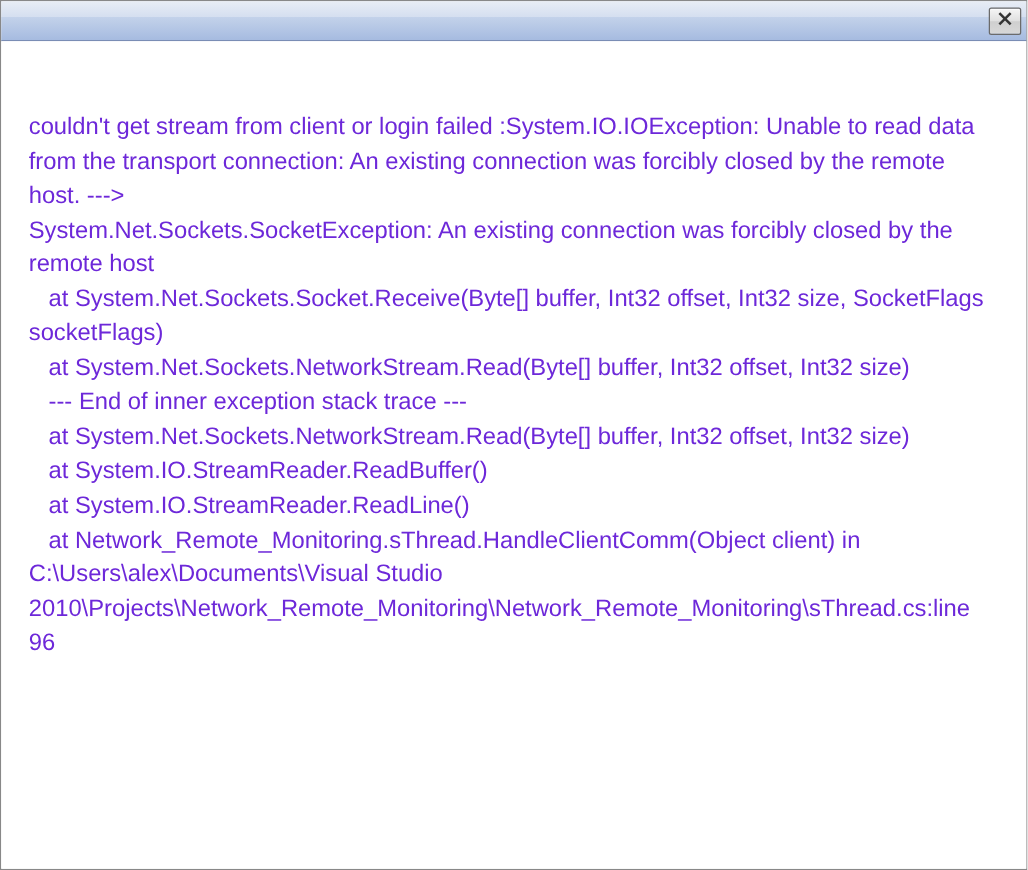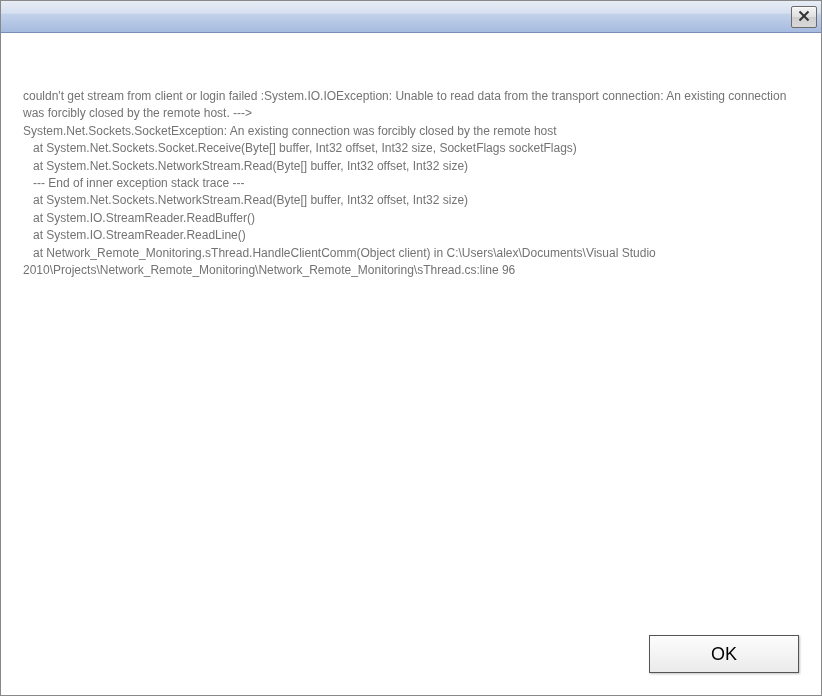--- a/index.html
+++ b/index.html
@@ -46,23 +46,23 @@
       width: 12px;
       height: 12px;
     }
     .content {
       flex: 1;
       padding: 55px 22px 20px 22px;
       background: #ffffff;
       overflow: hidden;
     }
     .error-text {
-      font-size: 12px;
+      font-size: 19px;
       line-height: 1.45;
-      color: #737373;
+      color: #6d28d9;
       white-space: pre-wrap;
       word-wrap: break-word;
       font-family: "Segoe UI", Tahoma, Arial, sans-serif;
     }
     .button-area {
       display: flex;
       justify-content: flex-end;
       padding: 12px 22px 22px 22px;
       background: #ffffff;
     }
@@ -95,16 +95,13 @@
     <div class="error-text">couldn't get stream from client or login failed :System.IO.IOException: Unable to read data from the transport connection: An existing connection was forcibly closed by the remote host. ---&gt;
 System.Net.Sockets.SocketException: An existing connection was forcibly closed by the remote host
    at System.Net.Sockets.Socket.Receive(Byte[] buffer, Int32 offset, Int32 size, SocketFlags socketFlags)
    at System.Net.Sockets.NetworkStream.Read(Byte[] buffer, Int32 offset, Int32 size)
    --- End of inner exception stack trace ---
    at System.Net.Sockets.NetworkStream.Read(Byte[] buffer, Int32 offset, Int32 size)
    at System.IO.StreamReader.ReadBuffer()
    at System.IO.StreamReader.ReadLine()
    at Network_Remote_Monitoring.sThread.HandleClientComm(Object client) in C:\Users\alex\Documents\Visual Studio 2010\Projects\Network_Remote_Monitoring\Network_Remote_Monitoring\sThread.cs:line 96</div>
   </div>
-  <div class="button-area">
-    <button class="ok-button">OK</button>
-  </div>
 </div>
 
 </body></html>

